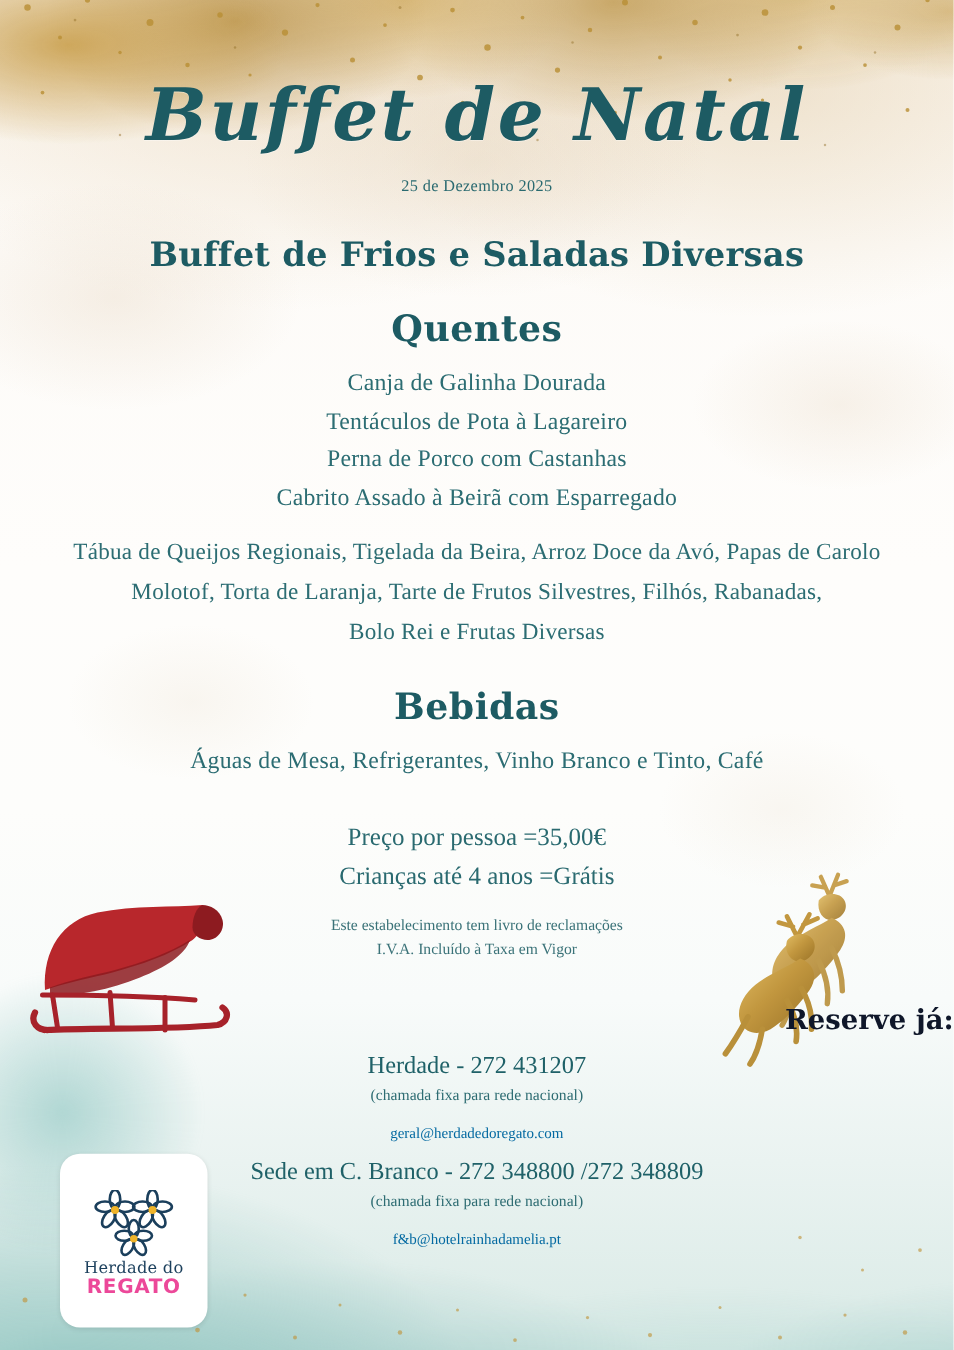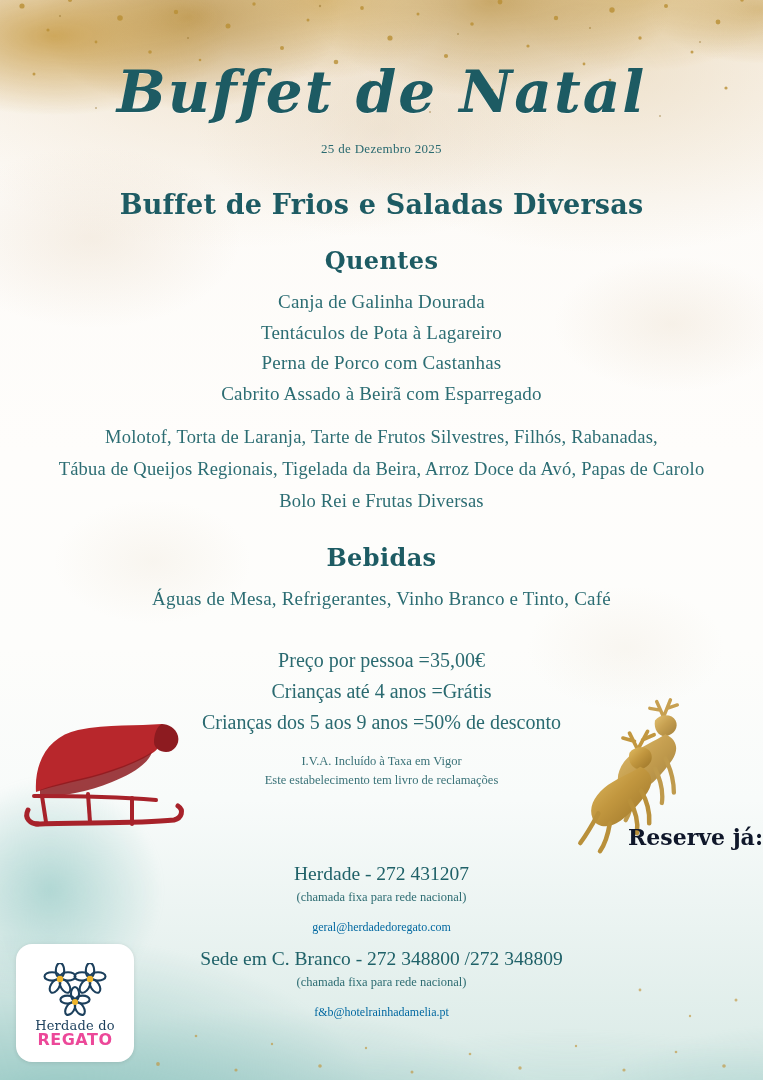--- a/index.html
+++ b/index.html
@@ -117,21 +117,21 @@
     font-weight: bold;
     font-size: 27px;
     color: #1d5b63;
     margin-top: 32px;
     letter-spacing: .2px;
   }
 
   .section-head {
     font-family: "DejaVu Serif", serif;
     font-weight: bold;
-    font-size: 24px;
+    font-size: 29px;
     color: #1d5b63;
     margin-top: 26px;
     letter-spacing: .4px;
   }
 
   .list {
     margin-top: 12px;
   }
   .list .row {
     font-size: 19px;
@@ -200,24 +200,24 @@
     position: absolute;
     right: 8px;
     top: 680px;
     width: 180px;
     height: 185px;
   }
 
   
   .logo-badge {
     position: absolute;
-    left: 16px;
+    left: 48px;
     bottom: 18px;
     width: 118px;
-    height: 118px;
+    height: 139px;
     background: #ffffff;
     border-radius: 16px;
     box-shadow: 0 1px 4px rgba(0,0,0,.10);
     display: flex;
     flex-direction: column;
     align-items: center;
     justify-content: center;
   }
   .logo-flowers { width: 74px; height: 54px; margin-top: 4px; }
   .logo-text {
@@ -376,39 +376,38 @@
 
     <div class="section-head">Quentes</div>
     <div class="list">
       <div class="row">Canja de Galinha Dourada</div>
       <div class="row">Tentáculos de Pota à Lagareiro</div>
       <div class="row">Perna de Porco com Castanhas</div>
       <div class="row">Cabrito Assado à Beirã com Esparregado</div>
     </div>
 
     <div class="list wide">
+      <div class="row">Tábua de Queijos Regionais, Tigelada da Beira, Arroz Doce da Avó, Papas de Carolo</div>
       <div class="row">Molotof, Torta de Laranja, Tarte de Frutos Silvestres, Filhós, Rabanadas,</div>
-      <div class="row">Tábua de Queijos Regionais, Tigelada da Beira, Arroz Doce da Avó, Papas de Carolo</div>
       <div class="row">Bolo Rei e Frutas Diversas</div>
     </div>
 
     <div class="section-head">Bebidas</div>
     <div class="list">
       <div class="row">Águas de Mesa, Refrigerantes, Vinho Branco e Tinto, Café</div>
     </div>
 
     <div class="price-block">
       <div class="row">Preço por pessoa =35,00€</div>
       <div class="row">Crianças até 4 anos =Grátis</div>
-      <div class="row">Crianças dos 5 aos 9 anos =50% de desconto</div>
     </div>
 
     <div class="fineprint">
+      <div class="row">Este estabelecimento tem livro de reclamações</div>
       <div class="row">I.V.A. Incluído à Taxa em Vigor</div>
-      <div class="row">Este estabelecimento tem livro de reclamações</div>
     </div>
 
     <div class="reserve">
       <div class="reserve-title">Reserve já:</div>
 
       <div class="contact-line">Herdade - 272 431207</div>
       <div class="contact-note">(chamada fixa para rede nacional)</div>
       <div class="contact-mail">geral@herdadedoregato.com</div>
 
       <div class="contact-line">Sede em C. Branco - 272 348800 /272 348809</div>

